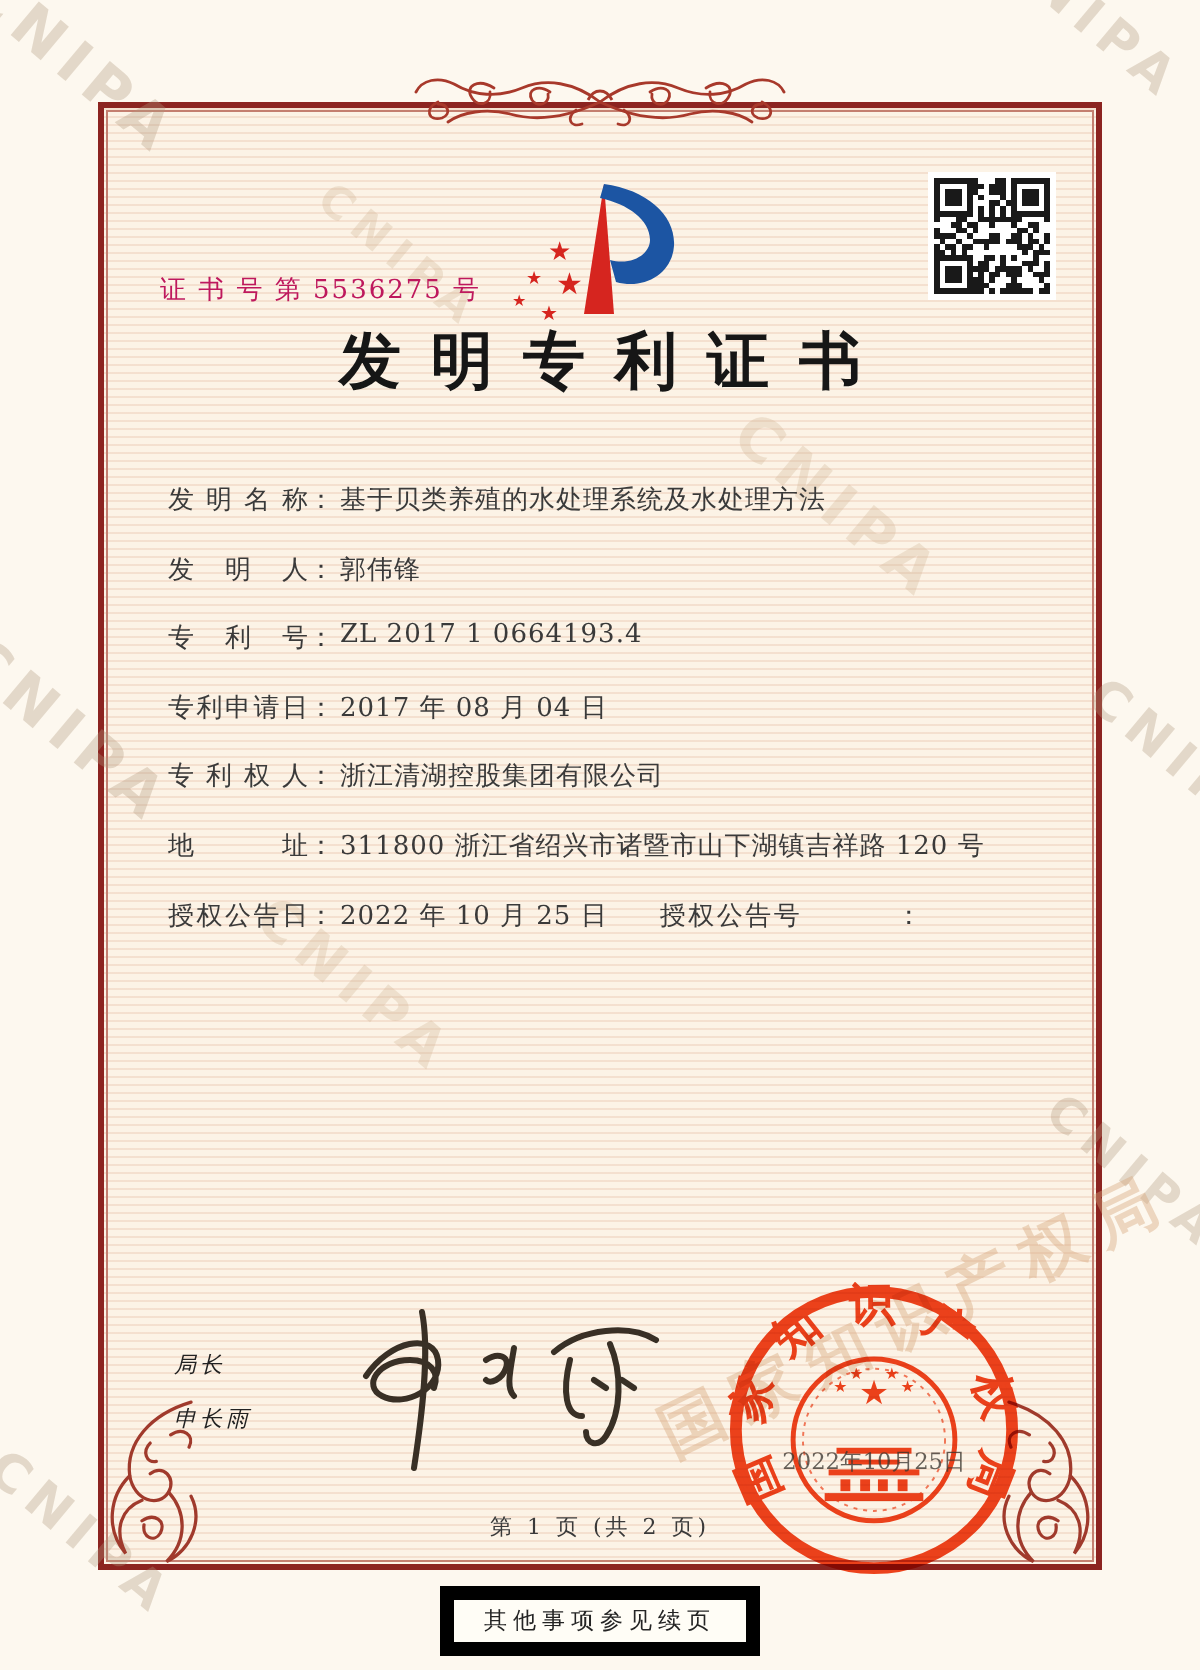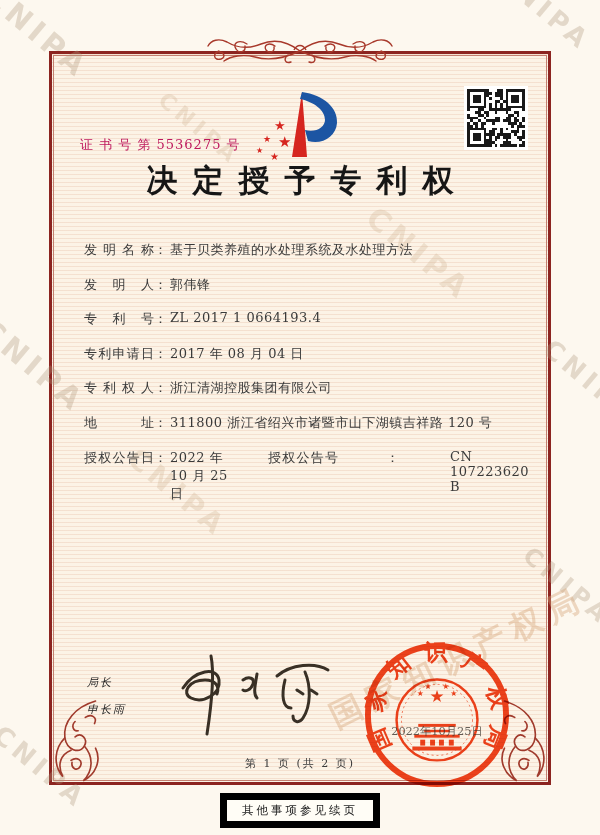--- a/index.html
+++ b/index.html
@@ -367,21 +367,21 @@
         <rect x="13" y="20" width="1" height="1"></rect>
         <rect x="14" y="20" width="1" height="1"></rect>
         <rect x="15" y="20" width="1" height="1"></rect>
         <rect x="16" y="20" width="1" height="1"></rect>
         <rect x="17" y="20" width="1" height="1"></rect>
         <rect x="19" y="20" width="1" height="1"></rect>
         <rect x="20" y="20" width="1" height="1"></rect>
       </svg>
   </div>
 
-  <div class="title">决定授予专利权</div>
+  <div class="title">发明专利证书</div>
 
   <div class="fields">
     <div class="frow">
       <span class="flabel">发明名称</span>
         <span class="fcolon">：</span>
       <span class="fvalue">基于贝类养殖的水处理系统及水处理方法</span>
     </div>
     <div class="frow">
       <span class="flabel">发明人</span>
         <span class="fcolon">：</span>
@@ -407,21 +407,20 @@
         <span class="fcolon">：</span>
       <span class="fvalue">311800 浙江省绍兴市诸暨市山下湖镇吉祥路 120 号</span>
     </div>
     <div class="frow">
       <span class="flabel">授权公告日</span>
         <span class="fcolon">：</span>
       <span class="fvalue">2022 年 10 月 25 日</span>
       <span class="grant2">
         <span class="flabel">授权公告号</span>
           <span class="fcolon">：</span>
-        <span class="fvalue">CN 107223620 B</span>
       </span>
     </div>
   </div>
 
 
   <div class="director">
     <div>局长</div>
     <div>申长雨</div>
   </div>
 

